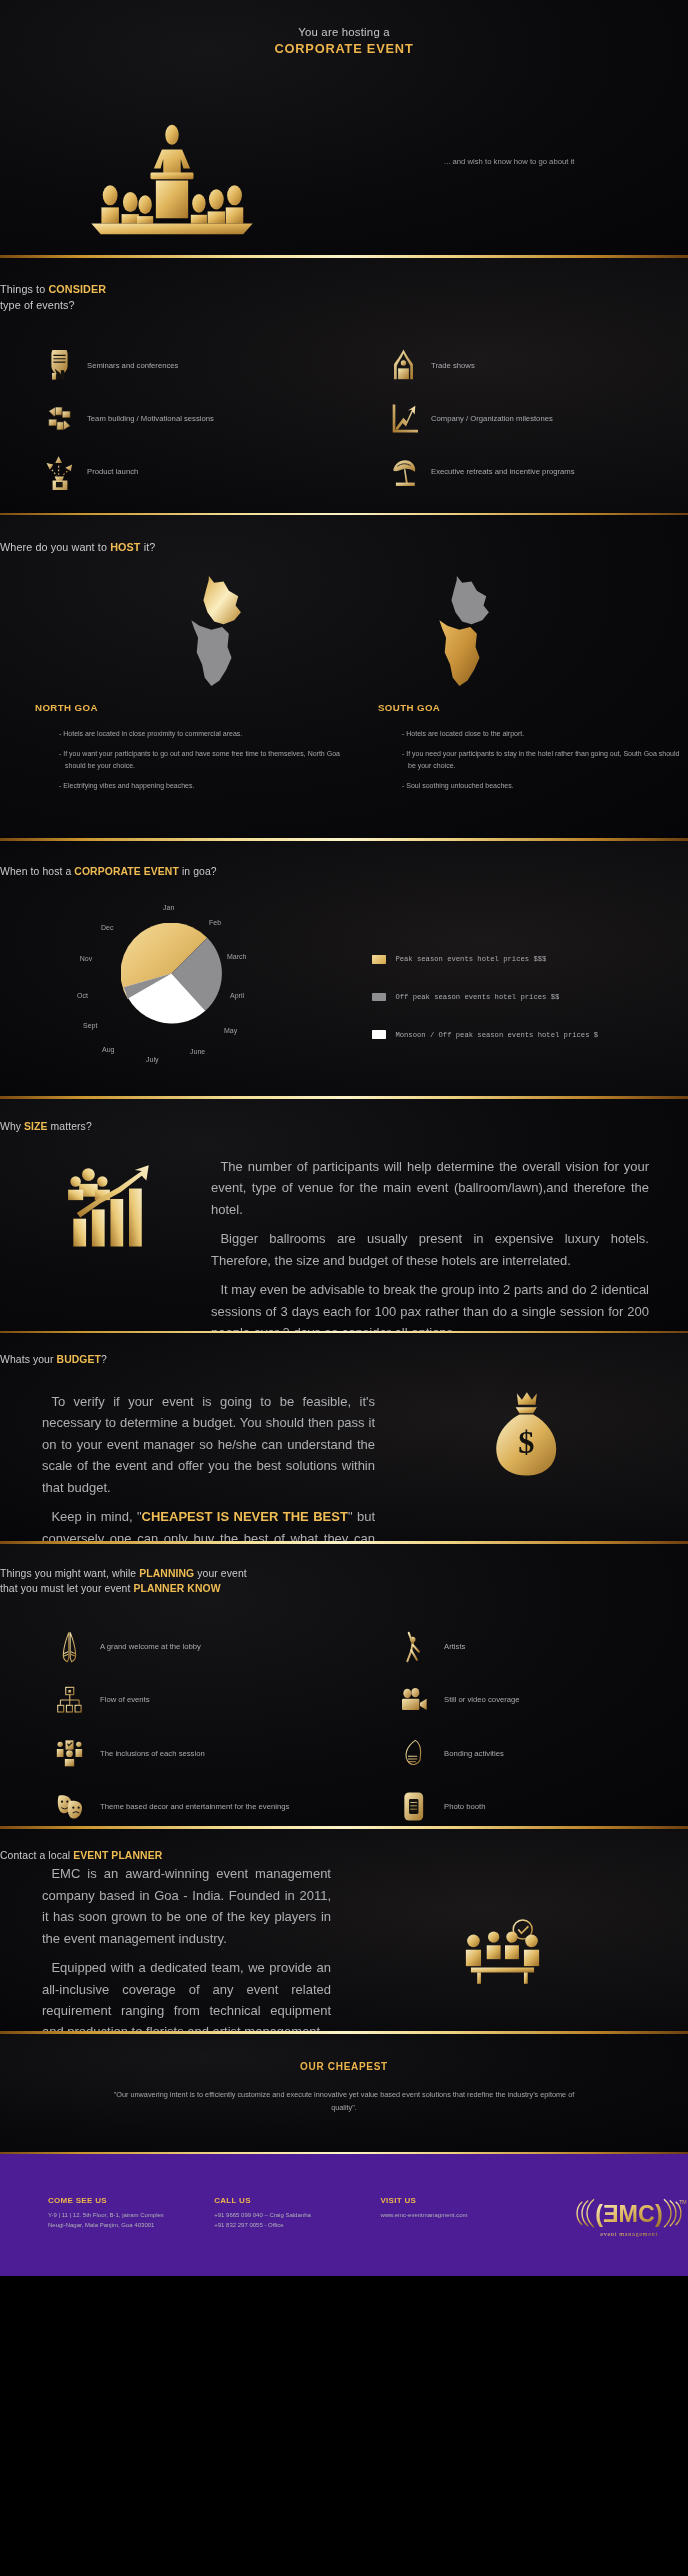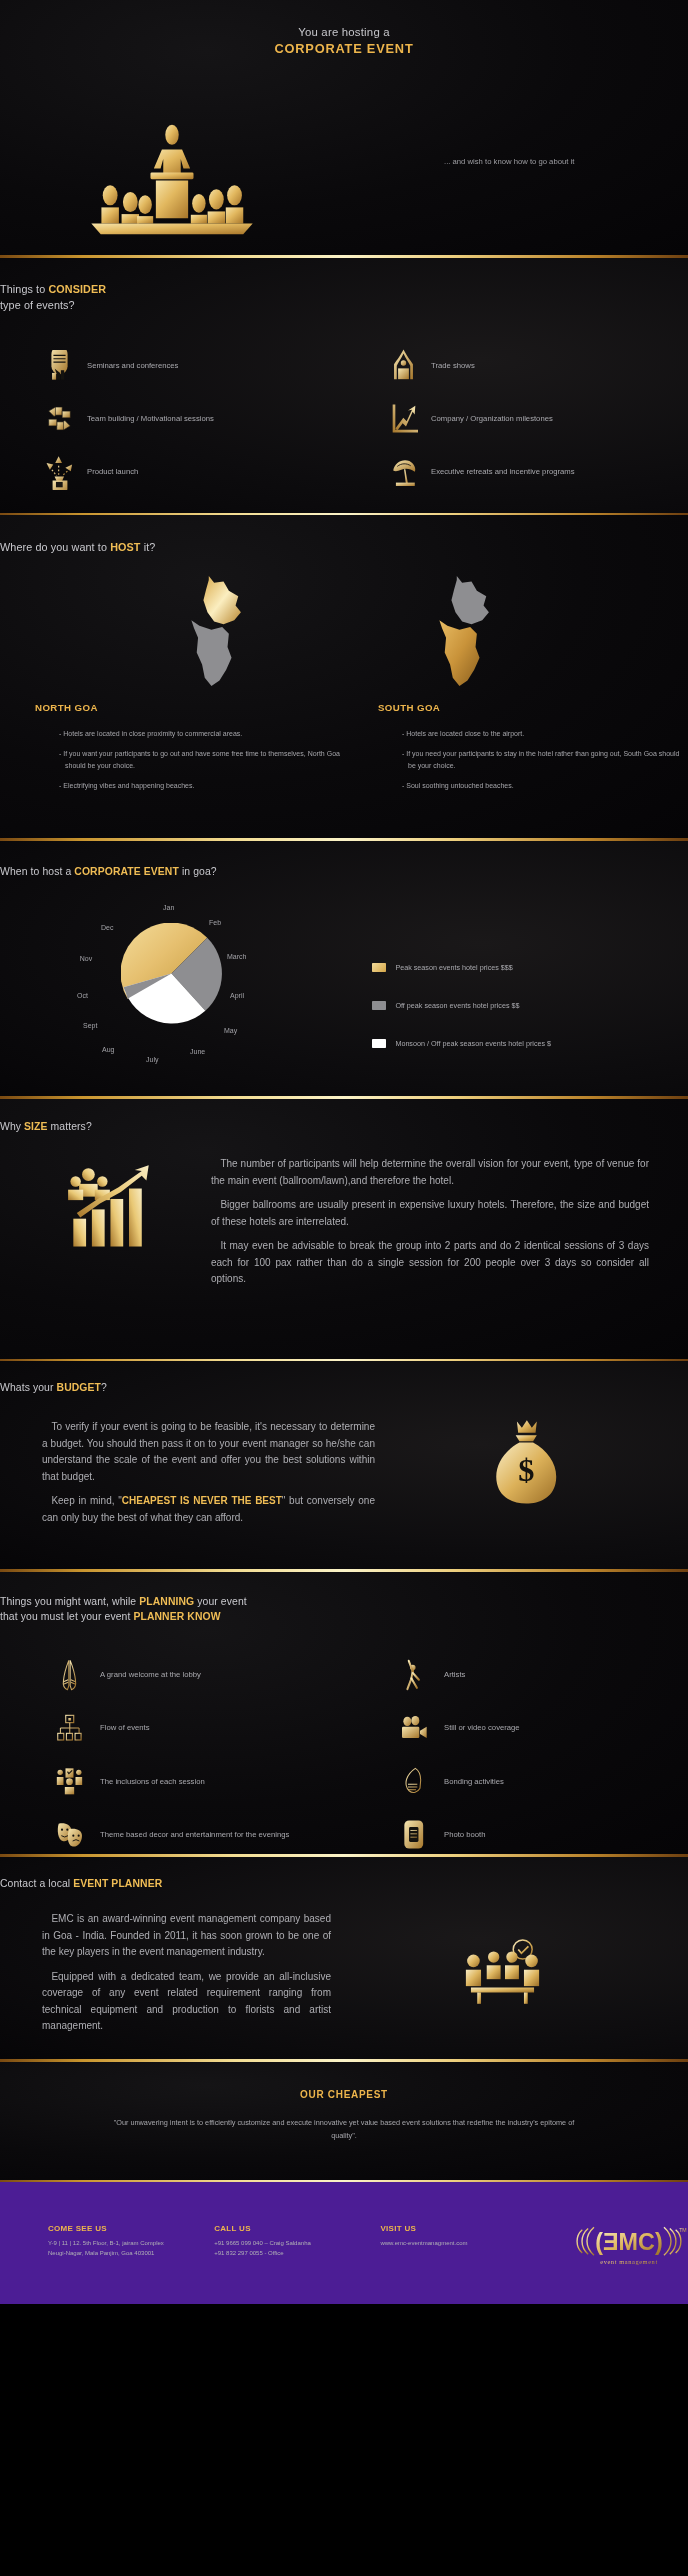--- a/index.html
+++ b/index.html
@@ -18,21 +18,21 @@
     box-shadow:0 0 4px rgba(226,178,80,.45);
   }
   .goldb { color:#f0bd55; font-weight:bold; }
   h2.head {
     font-weight:300; color:#c9c9ce;
     letter-spacing:0.1px; line-height:1.5;
   }
   h2.head b { color:#f0bd55; font-weight:bold; }
   .para {
     font-weight:300; color:#aeaeb3; text-align:justify;
-    line-height:1.65; font-size:10px;
+    line-height:1.65; font-size:13px;
   }
   .para p + p { margin-top:8px; }
   .ind { text-indent:9.4px; }
 
   
   #hero { height:255px; }
   #hero .title { padding-top:25.5px; text-align:center; }
   #hero .t1 { font-size:11.4px; font-weight:300; color:#c6c6cb; letter-spacing:0.2px; }
   #hero .t2 { font-size:12.8px; font-weight:bold; color:#edb54c; letter-spacing:0.8px; margin-top:3.4px; }
   #hero .sub {
@@ -59,27 +59,27 @@
   .goacol h3 { font-size:9.7px; font-weight:bold; color:#edb54c; letter-spacing:0.4px; }
   .blist { margin-top:15px; padding-left:24px; font-size:7px; font-weight:300; color:#a5a5aa; line-height:1.62; }
   .blist li { list-style:none; margin-bottom:8.7px; text-indent:-6px; padding-left:6px; }
 
   
   #when { height:255px; padding-top:23px; }
   #when h2 { font-size:10.4px; }
   .pieWrap { position:relative; width:202px; height:168px; margin-left:71px; margin-top:17.5px; }
   .pieSvg { position:absolute; left:50px; top:25.5px; }
   .mlab { position:absolute; font-size:7px; font-weight:300; color:#a3a3a8; white-space:nowrap; }
-  .legend { position:absolute; left:372px; top:122px; }
+  .legend { position:absolute; left:372px; top:114px;font-family:Liberation Mono, monospace; }
   .lrow { display:flex; align-items:center; gap:9.4px; margin-bottom:29px; }
   .swatch { width:14px; height:8.7px; border-radius:0.7px; }
   .lrow span { font-size:7.2px; font-weight:300; color:#a9a9ae; }
 
   
-  #size { height:260px; padding-top:20px; }
+  #size { height:232px; padding-top:20px; }
   #size h2 { font-size:10.4px; }
   .sizeBody { display:flex; margin-top:19px; padding:0 39px 0 42px; gap:24px; }
   .sizeBody .art { width:145px; min-width:145px; display:flex; align-items:flex-start; justify-content:center; padding-top:9.4px; }
   .sizeBody .txt { flex:1; padding-top:2.7px; }
 
   
   #budget { height:208px; padding-top:19px; }
   #budget h2 { font-size:10.4px; }
   .budBody { display:flex; margin-top:23px; padding:0 42px; gap:28px; }
   .budBody .txt { width:333px; }
@@ -87,21 +87,21 @@
 
   
   #planning { height:282px; padding-top:21.5px; }
   #planning h2 { font-size:10.4px; }
   #planning .grid2 { margin-top:23px; }
   #planning .item { padding-left:54px; gap:15px; }
 
   
   #contact { height:202px; padding-top:19px; }
   #contact h2 { font-size:10.4px; }
-  .conBody { display:flex; margin-top:20px; padding:0 42px; gap:27px;justify-content:space-between; }
+  .conBody { display:flex; padding:0 42px; gap:27px;justify-content:space-between; }
   .conBody .txt { width:289px; }
   .conBody .art { flex:1; display:flex; align-items:center; justify-content:center; }
 
   
   #mission { height:118px; padding-top:27px; text-align:center; }
   #mission h2 { font-size:10px; font-weight:bold; color:#edb54c; letter-spacing:0.7px; }
   #mission .quote {
     margin:17.5px auto 0; width:484px; font-size:7.3px; font-weight:300;
     color:#a6a6ab; line-height:1.75; font-style:normal;
   }

